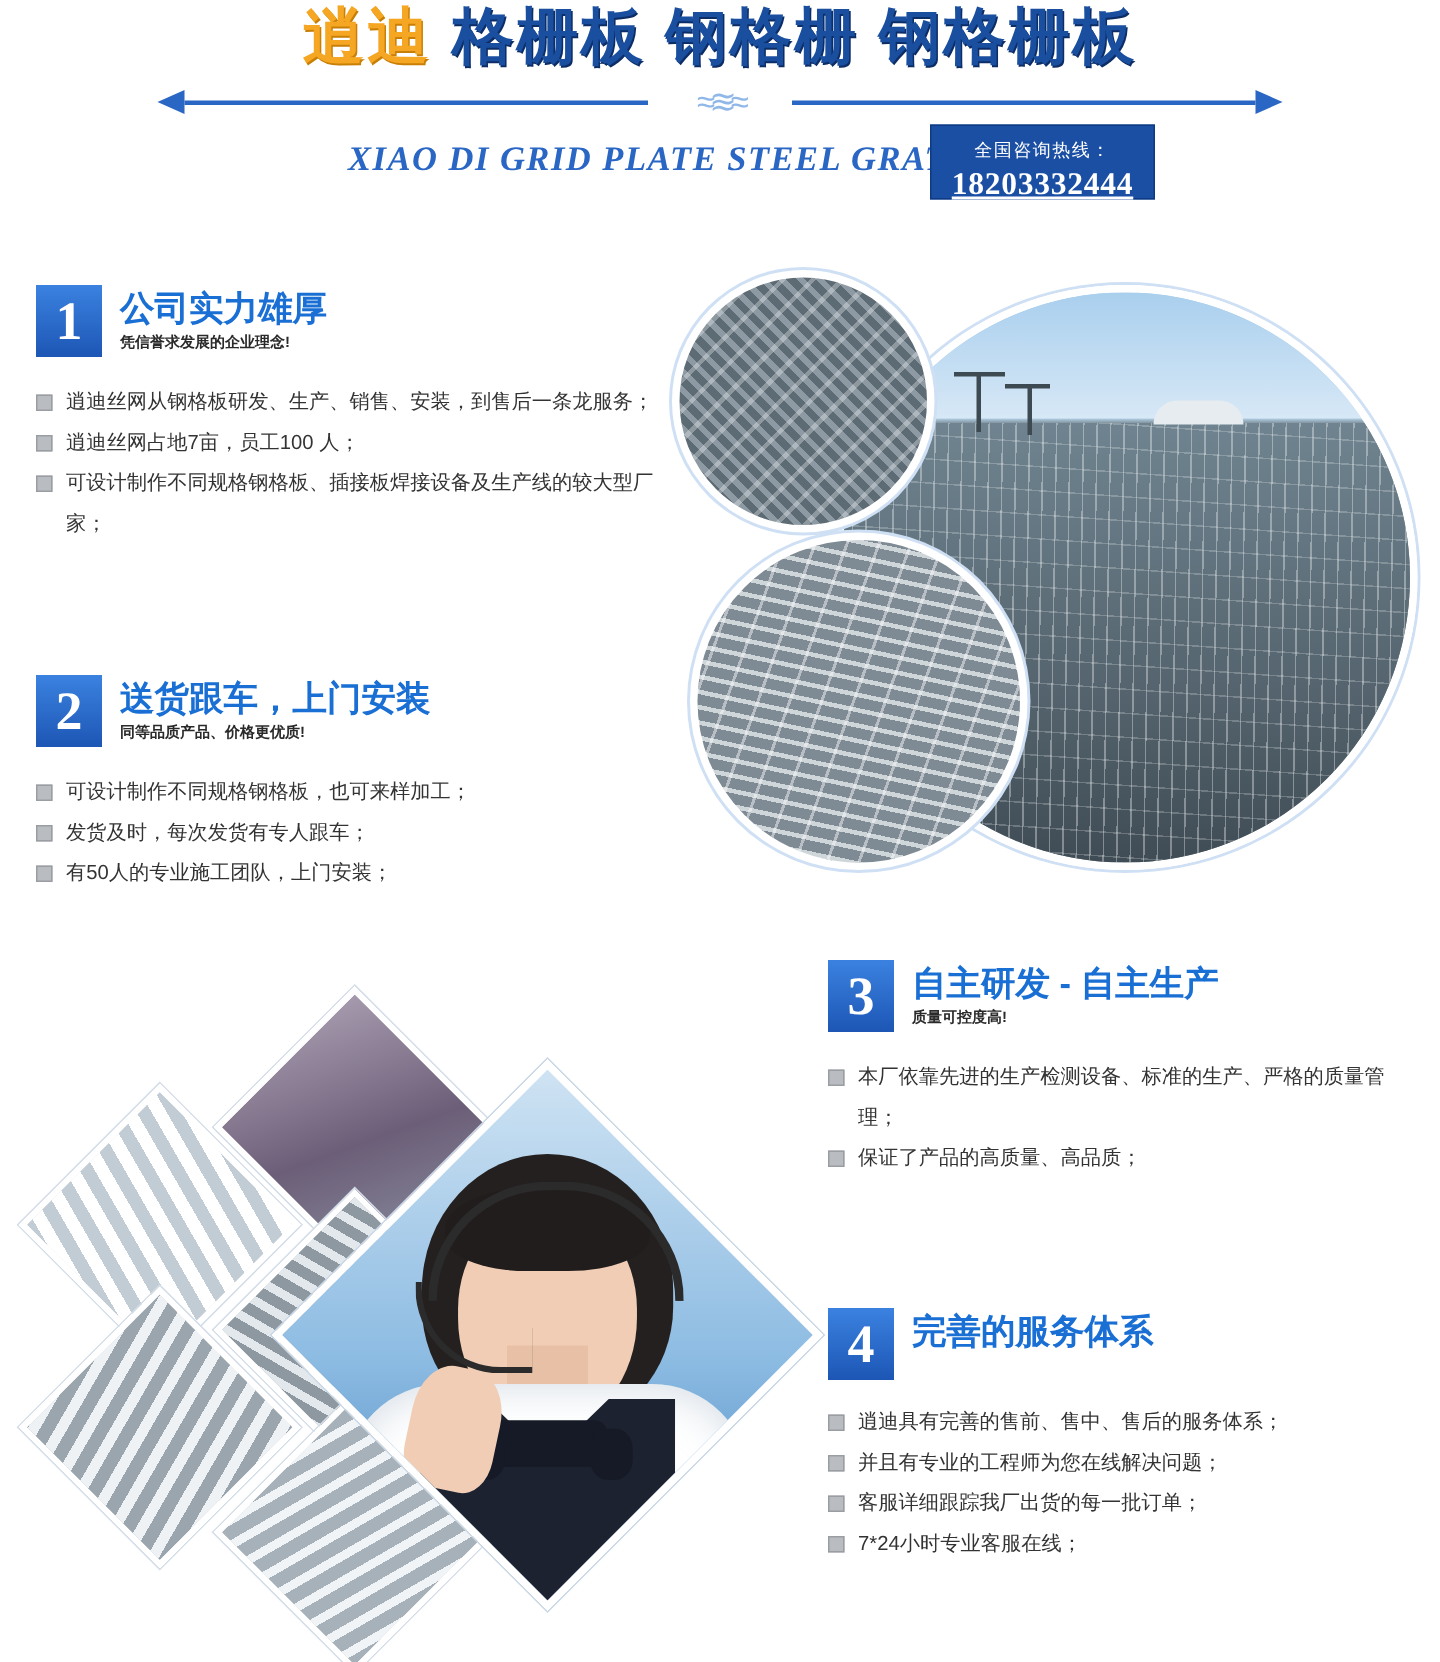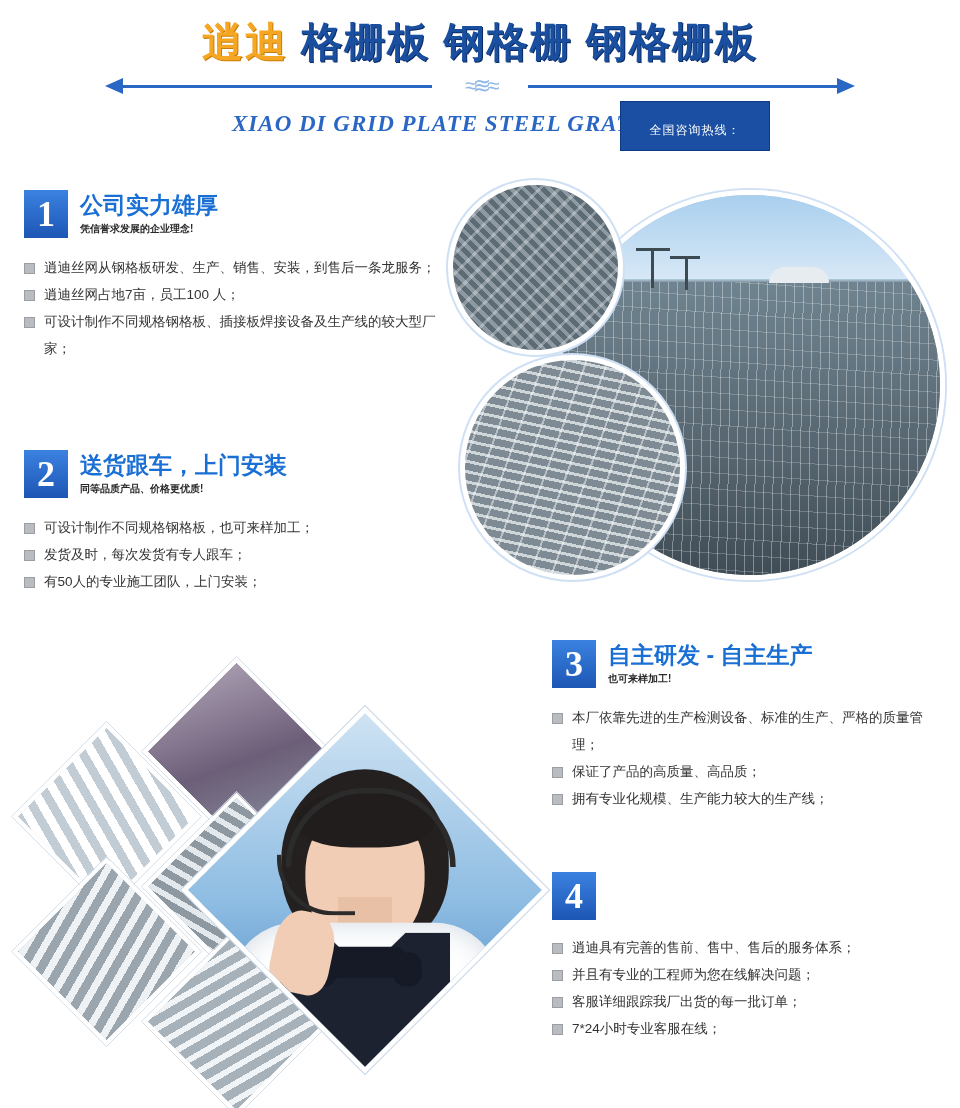--- a/index.html
+++ b/index.html
@@ -16,21 +16,20 @@
   }
 
   
   .header {
     position: relative;
     width: 960px;
     height: 170px;
   }
   .header-title {
     text-align: center;
-    padding-top: 18px;
     font-size: 41px;
     font-weight: bold;
     letter-spacing: 2px;
     line-height: 1.2;
   }
   .title-brand {
     color: #f5a623;
     text-shadow: 1px 1px 0 #c97f06;
   }
   .title-rest {
@@ -96,29 +95,30 @@
     top: 2px;
     width: 148px;
     height: 48px;
     background: #1b4fa4;
     border: 1px solid #0e3a84;
     color: #ffffff;
     text-align: center;
   }
   .hotline-label {
     font-size: 12px;
-    padding-top: 20px;
+    padding-top: 8px;
     letter-spacing: 1px;
   }
   .hotline-number {
     font-family: "Liberation Serif", serif;
     font-weight: bold;
-    font-size: 26px;
+    font-size: 21px;
     letter-spacing: 0.5px;
-    margin-top: 18px;
+    margin-top: 1px;
+    text-decoration: underline;
   }
 
   
   .num-badge {
     width: 44px;
     height: 48px;
     background: #2f6fd0;
     background: linear-gradient(180deg,#3b82e0 0%, #1d56b5 100%);
     color: #ffffff;
     font-family: "Liberation Serif", serif;
@@ -446,32 +446,32 @@
       <div class="p-headset-mic"></div>
       <div class="p-hand"></div>
     </div>
   </div>
 </div>
 
 <div class="sec3">
   <div class="head-wrap">
     <div class="num-badge">3</div>
     <div class="heading-main">自主研发 - 自主生产</div>
-    <div class="heading-sub">也可来样加工!</div>
+    <div class="heading-sub">质量可控度高!</div>
   </div>
   <ul class="bullets">
     <li>本厂依靠先进的生产检测设备、标准的生产、严格的质量管理；</li>
     <li>保证了产品的高质量、高品质；</li>
-    <li>拥有专业化规模、生产能力较大的生产线；</li>
   </ul>
 </div>
 
 <div class="sec4">
   <div class="head-wrap">
     <div class="num-badge">4</div>
+    <div class="heading-main">完善的服务体系</div>
   </div>
   <ul class="bullets">
     <li>逍迪具有完善的售前、售中、售后的服务体系；</li>
     <li>并且有专业的工程师为您在线解决问题；</li>
     <li>客服详细跟踪我厂出货的每一批订单；</li>
     <li>7*24小时专业客服在线；</li>
   </ul>
 </div>
 
 </body></html>

